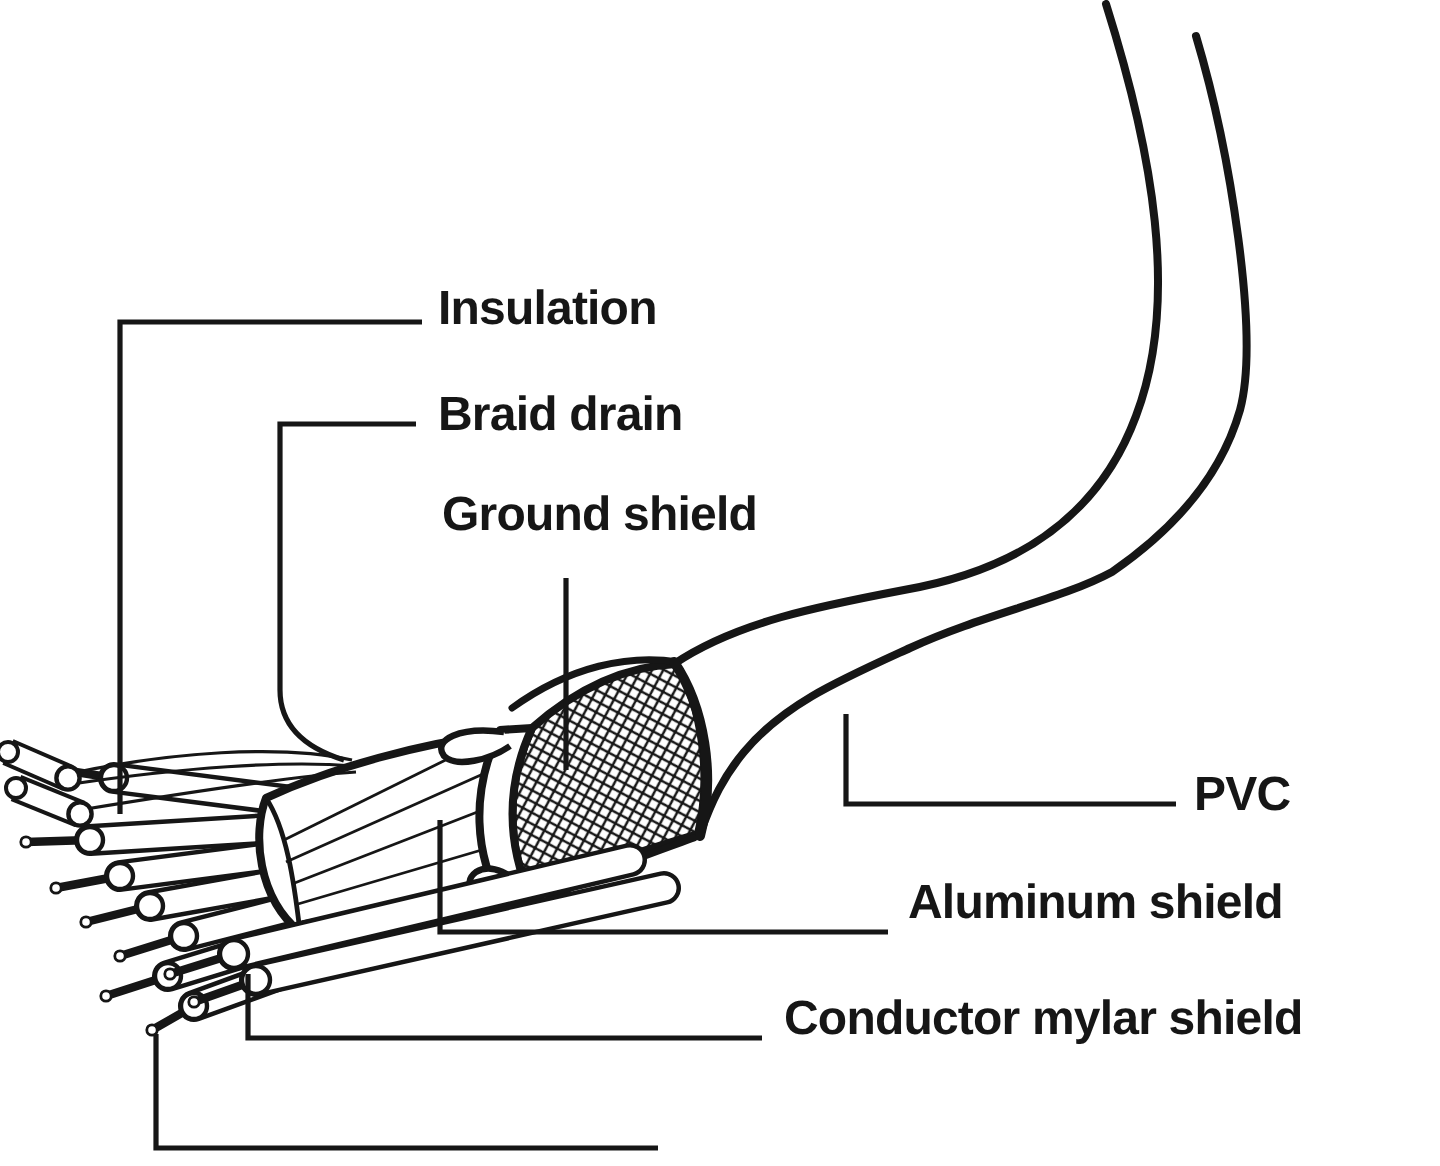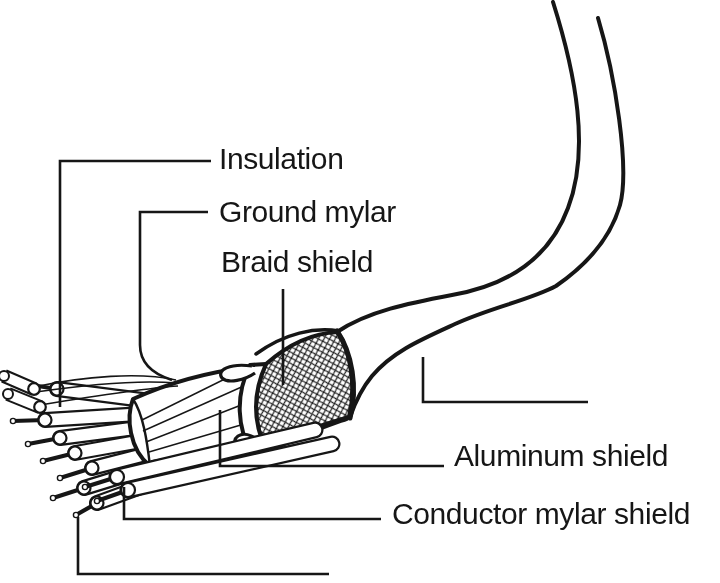--- a/index.html
+++ b/index.html
@@ -3,22 +3,22 @@
 <meta charset="utf-8">
 <style>
   html,body{margin:0;padding:0;background:#ffffff;}
   #stage{
     position:relative;width:720px;height:583px;background:#ffffff;overflow:hidden;
     font-family:"Liberation Sans","DejaVu Sans",sans-serif;
   }
   #art{position:absolute;left:0;top:0;width:720px;height:583px;}
   .lbl{
     position:absolute;
-    font-weight:normal;
-    font-size:30px;
+    font-weight:bold;
+    font-size:24px;
     line-height:1.1;
     letter-spacing:-0.4px;
     color:#161616;
     white-space:nowrap;
   }
   #lbl-insulation{left:219px;top:142px;}
   #lbl-ground-drain{left:219px;top:195px;}
   #lbl-braid-shield{left:221px;top:245px;}
   #lbl-pvc{left:597px;top:385px;}
   #lbl-aluminum-shield{left:454px;top:439px;text-align:right;}
@@ -177,17 +177,18 @@
       <path d="M208,212 L140,212 L140,345 Q140,370 172,380"></path>
       <path d="M283,289 L283,385"></path>
       <path d="M423,357 L423,402 L588,402"></path>
       <path d="M220,410 L220,466 L444,466"></path>
       <path d="M124,487 L124,519 L381,519"></path>
       <path d="M78,517 L78,574 L329,574"></path>
     </g>
   </svg>
 
   <div class="lbl" id="lbl-insulation">Insulation</div>
-  <div class="lbl" id="lbl-ground-drain">Ground mylar</div>
-  <div class="lbl" id="lbl-braid-shield">Braid shield</div>
+  <div class="lbl" id="lbl-ground-drain">Braid drain</div>
+  <div class="lbl" id="lbl-braid-shield">Ground shield</div>
+  <div class="lbl" id="lbl-pvc">PVC</div>
   <div class="lbl" id="lbl-aluminum-shield">Aluminum shield</div>
   <div class="lbl" id="lbl-aluminum-mylar-shield">Conductor mylar shield</div>
 </div>
 
 </body></html>

